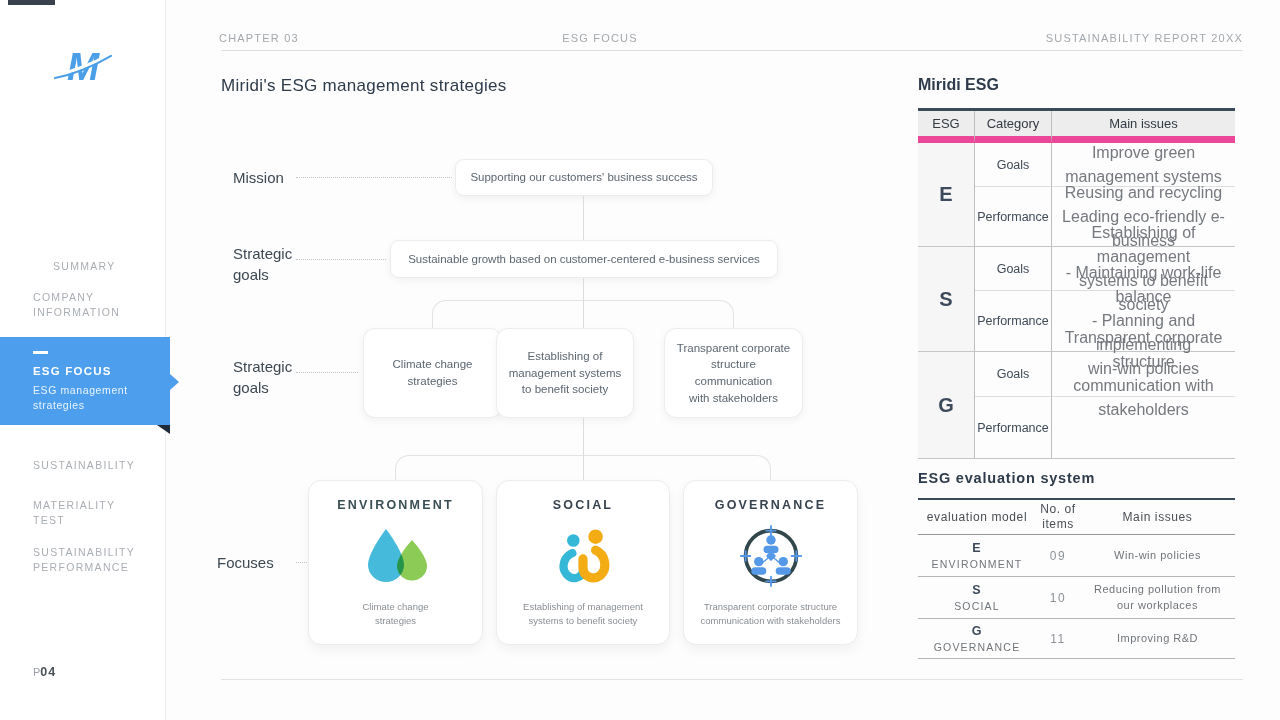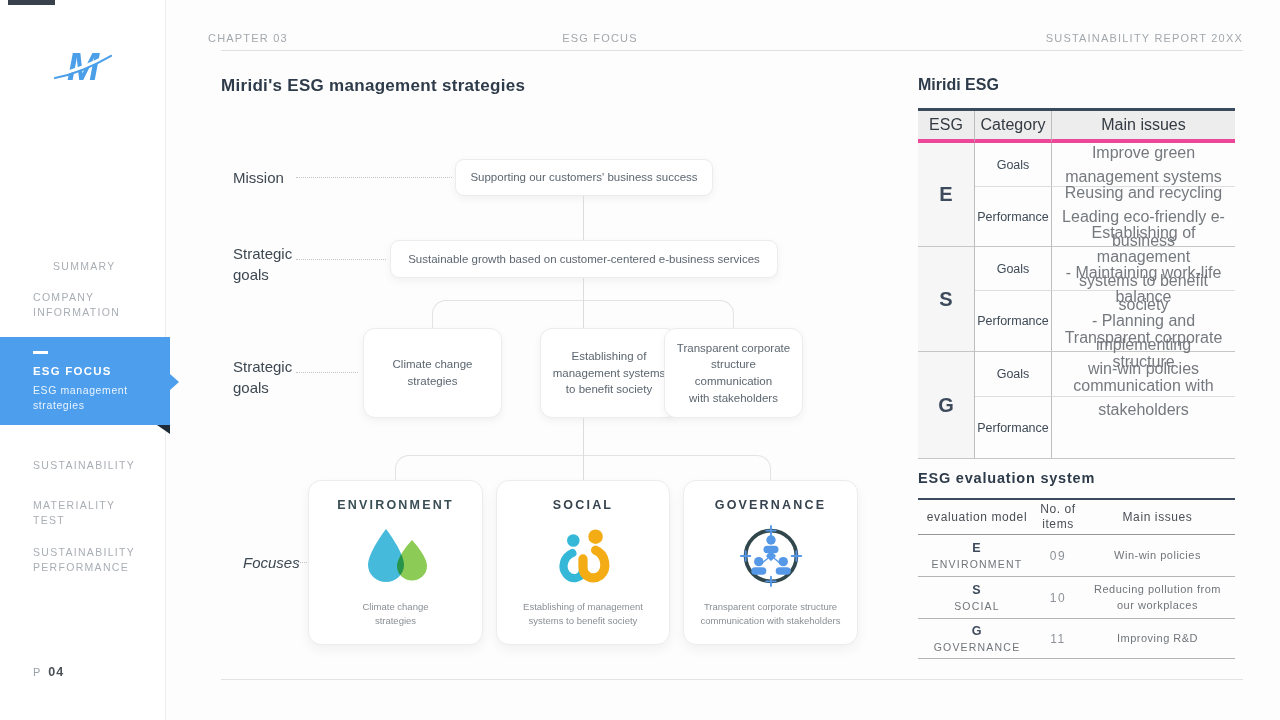--- a/index.html
+++ b/index.html
@@ -17,47 +17,47 @@
   .nav-sustain { top:458px; }
   .nav-materiality { top:498px; }
   .nav-performance { top:545px; }
   .nav-active { position:absolute; left:0; top:337px; width:170px; height:88px; background:#4d9eec; cursor:pointer; }
   .nav-active .dash { position:absolute; left:33px; top:14px; width:15px; height:3px; background:#ffffff; }
   .nav-active .main-label { position:absolute; left:33px; top:28px; font-size:11.5px; font-weight:bold; letter-spacing:1.2px; color:#ffffff; }
   .nav-active .sub-label { position:absolute; left:33px; top:46px; font-size:10.5px; letter-spacing:.6px; color:#eaf4ff; line-height:1.45; white-space:pre-line; }
   .active-arrow { position:absolute; left:170px; top:37px; width:0; height:0; border-left:9px solid #4d9eec; border-top:8px solid transparent; border-bottom:8px solid transparent; }
   .active-fold { position:absolute; right:0; top:88px; width:13px; height:9px; background:#1e2c3a; clip-path:polygon(0 0,100% 0,100% 100%); }
   .page-num { position:absolute; left:33px; top:665px; font-size:11px; color:#9ba0a6; }
-  .page-num b { font-size:12.5px; color:#4a5158; margin-left:8px; letter-spacing:1px; }
+  .page-num b { font-size:12.5px; color:#4a5158; letter-spacing:1px; }
 
   
   .hdr { position:absolute; top:32px; font-size:11px; letter-spacing:1.2px; color:#a3a8ad; }
-  .hdr-chapter { left:208px; }
+  .hdr-chapter { left:219px; }
   .hdr-section { left:500px; width:200px; text-align:center; }
   .hdr-report { right:37px; text-align:right; }
   .hdr-line { position:absolute; left:221px; top:50px; width:1022px; border-top:1px solid #e0e0e0; }
   .bottom-line { position:absolute; left:221px; top:679px; width:1022px; border-top:1px solid #e3e3e3; }
 
   
-  .main-title { position:absolute; left:221px; top:76px; font-size:17px; font-weight:bold; color:#2e3b4a; letter-spacing:.3px; }
+  .main-title { position:absolute; left:221px; top:76px; font-size:17px; font-weight:normal; color:#2e3b4a; letter-spacing:.3px; }
   .flow-label { position:absolute; font-size:15px; color:#3d4852; line-height:1.4; white-space:pre-line; }
   .lbl-mission { left:233px; top:167px; }
   .lbl-sg1 { left:233px; top:243px; }
   .lbl-sg2 { left:233px; top:356px; }
-  .lbl-focuses { left:243px; top:552px;font-style:italic; }
+  .lbl-focuses { left:217px; top:552px; }
   .dots { position:absolute; border-top:1.5px dotted #c4c4c4; }
   .dots-mission { left:296px; top:177px; width:156px; }
   .dots-sg1 { left:296px; top:259px; width:90px; }
   .dots-sg2 { left:296px; top:372px; width:62px; }
   .dots-focuses { left:296px; top:562px; width:11px; }
   .fbox { position:absolute; background:#ffffff; border:1px solid #ececec; border-radius:9px; box-shadow:0 3px 8px rgba(0,0,0,.05); display:flex; align-items:center; justify-content:center; text-align:center; font-size:11.5px; color:#5c6670; line-height:1.45; white-space:pre-line; padding:4px 8px; }
   .box-mission { left:455px; top:159px; width:258px; height:37px; }
   .box-sg1 { left:390px; top:240px; width:388px; height:38px; }
   .box-a { left:363px; top:328px; width:139px; height:90px; border-radius:12px; }
-  .box-b { left:540px; top:328px; width:138px; height:90px; border-radius:12px; }
+  .box-b { left:496px; top:328px; width:138px; height:90px; border-radius:12px; }
   .box-c { left:664px; top:328px; width:139px; height:90px; border-radius:12px; }
   .vline { position:absolute; width:1px; background:#dcdcdc; }
   .vline1 { left:583px; top:196px; height:44px; }
   .vline2 { left:583px; top:278px; height:50px; }
   .vline3 { left:583px; top:418px; height:62px; }
   .bracket { position:absolute; border:1px solid #e3e3e3; border-bottom:none; border-radius:14px 14px 0 0; }
   .bracket1 { left:432px; top:300px; width:302px; height:28px; }
   .bracket2 { left:395px; top:455px; width:376px; height:25px; }
 
   
@@ -67,21 +67,21 @@
   .card-gov { left:683px; width:175px; }
   .fcard .ftitle { margin-top:17px; font-size:12.5px; font-weight:bold; letter-spacing:2.2px; color:#37434e; }
   .card-env .ftitle { color:#3a4f55; }
   .fcard .ficon { flex:1; display:flex; align-items:center; justify-content:center; }
   .fcard .fcaption { margin-bottom:15px; font-size:9.5px; color:#8a8f94; line-height:1.55; text-align:center; white-space:pre-line; }
 
   
   .esg-title { position:absolute; left:918px; top:76px; font-size:16px; font-weight:bold; color:#2e3b4a; }
   .esg-table { position:absolute; left:918px; top:108px; width:317px; border-top:3px solid #394b5c; border-bottom:1px solid #c6c6c6; display:grid; grid-template-columns:57px 77px 1fr; grid-template-rows:32px 44px 60px 44px 61px 45px 61px; }
   .esg-table > div { display:flex; align-items:center; justify-content:center; text-align:center; }
-  .th { background:#ededed; border-bottom:4px solid #ec4899; font-size:16px; color:#333a42; }
+  .th { background:#ededed; border-bottom:7px solid #ec4899; font-size:13px; color:#333a42; }
   .th.c1, .th.c2 { border-right:1px solid #bdbdbd; }
   .letter { grid-column:1; background:#f6f6f6; border-right:1px solid #bdbdbd; font-size:20px; font-weight:600; color:#3d4a5c; }
   .letter.e { grid-row:2 / span 2; }
   .letter.s { grid-row:4 / span 2; }
   .letter.g { grid-row:6 / span 2; }
   .letter.e, .letter.s { border-bottom:1px solid #c6c6c6; }
   .cat { grid-column:2; border-right:1px solid #bdbdbd; font-size:12.5px; color:#3e4a57; }
   .iss { grid-column:3; font-size:16px; color:#75797e; line-height:1.5; white-space:pre-line; }
   .rb-light { border-bottom:1px solid #dedede; }
   .rb-group { border-bottom:1px solid #c6c6c6; }

